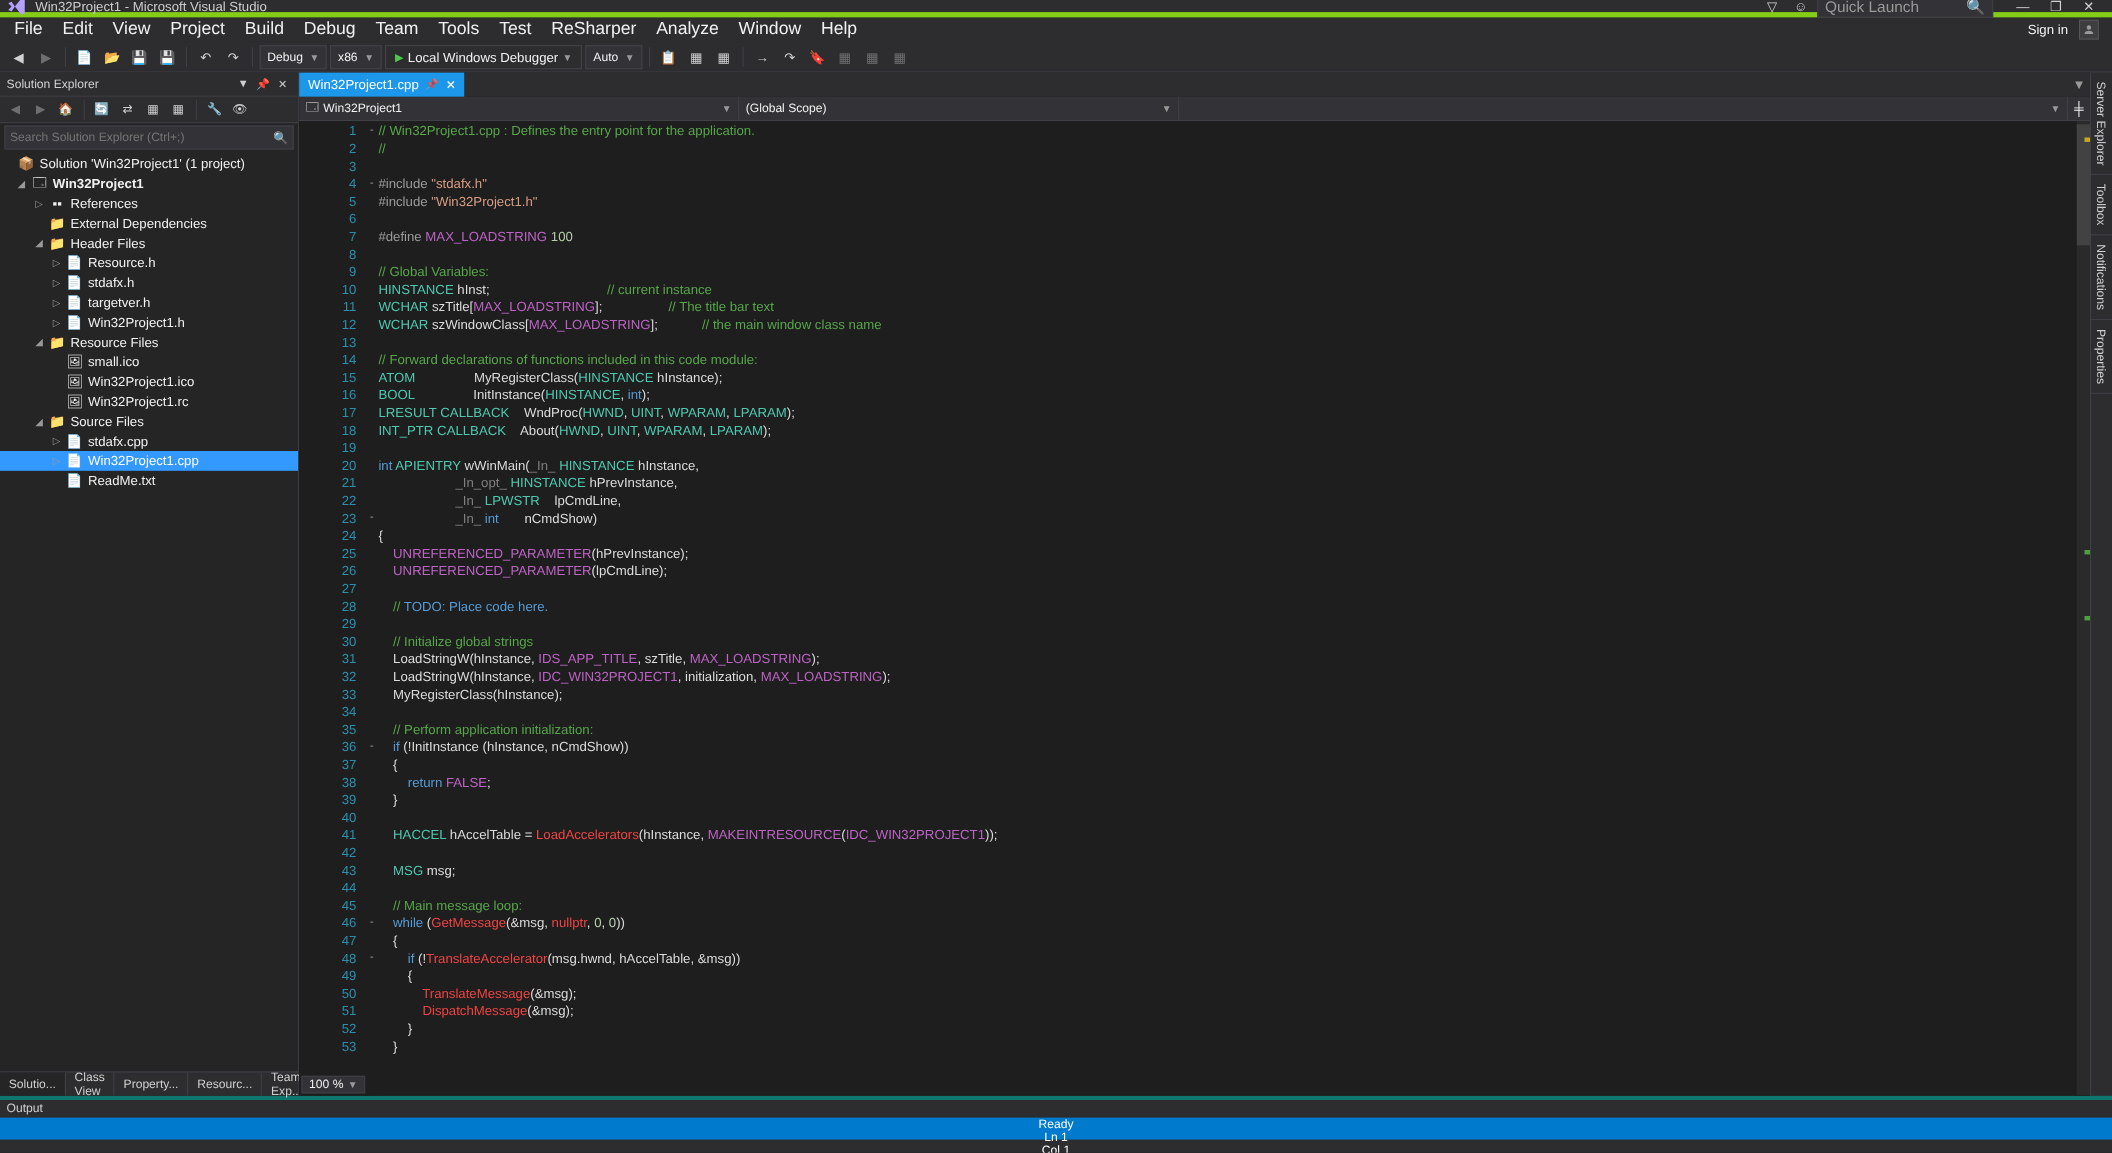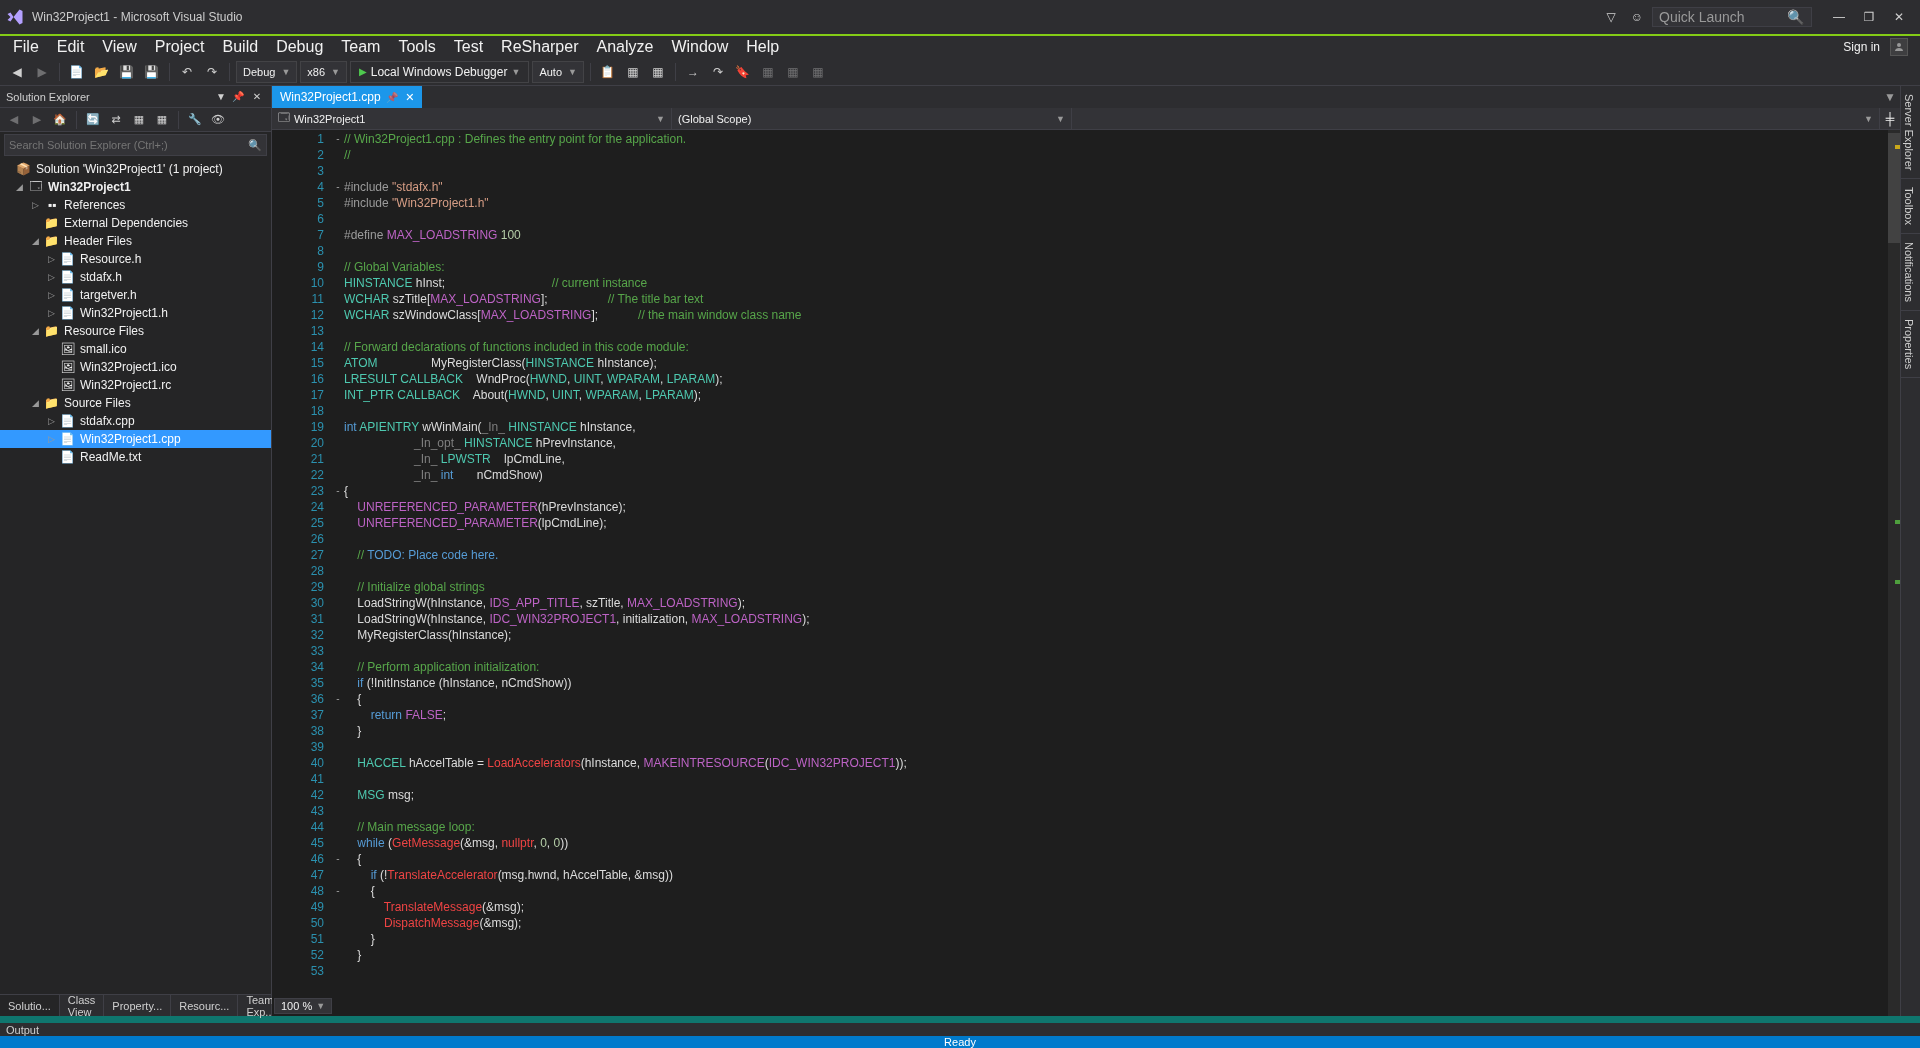--- a/index.html
+++ b/index.html
@@ -1,17 +1,17 @@
 <!DOCTYPE html>
 <html><head>
 <meta charset="utf-8">
 <style>
 * { margin: 0; padding: 0; box-sizing: border-box; font-family: "Segoe UI", Tahoma, sans-serif; }
 body { background: #2d2d30; color: #f1f1f1; font-size: 12px; overflow: hidden; width: 1920px; height: 1048px; }
-.titlebar { height: 36px; background: #2d2d30; display: flex; align-items: center; padding: 0 6px; border-bottom: 2px solid #84cc16; }
+.titlebar { height: 16px; background: #2d2d30; display: flex; align-items: center; padding: 0 6px; border-bottom: 5px solid #84cc16; }
 .titlebar .vs-icon { width: 18px; height: 18px; margin-right: 8px; }
 .titlebar .title { color: #cccccc; font-size: 12px; flex: 1; }
 .titlebar .right { display: flex; align-items: center; gap: 4px; }
 .titlebar .icon-btn { width: 22px; height: 22px; display: flex; align-items: center; justify-content: center; color: #d0d0d0; cursor: pointer; }
 .quicklaunch { background: #333337; border: 1px solid #3f3f46; color: #999; padding: 2px 6px; width: 160px; height: 20px; display: flex; align-items: center; justify-content: space-between; font-size: 14px; }
 .winbtns { display: flex; margin-left: 8px; }
 .winbtn { width: 30px; height: 22px; display: flex; align-items: center; justify-content: center; color: #d0d0d0; cursor: pointer; }
 .menubar { height: 22px; background: #2d2d30; display: flex; align-items: center; padding: 0 4px; }
 .menubar .item { padding: 2px 9px; color: #f1f1f1; cursor: pointer; font-size: 16px; }
 .menubar .right { margin-left: auto; display: flex; align-items: center; gap: 10px; padding-right: 8px; }
@@ -69,21 +69,21 @@
 .c-fn { color: #ef4444; }
 .c-param { color: #7f7f7f; }
 .c-def { color: #9b9b9b; }
 .c-null { color: #ef4444; }
 .zoom-box { position: absolute; bottom: 2px; left: 2px; background: #333337; border: 1px solid #3f3f46; padding: 1px 6px; font-size: 11px; display: flex; align-items: center; gap: 4px; cursor: pointer; }
 .right-strip { width: 20px; background: #2d2d30; display: flex; flex-direction: column; border-left: 1px solid #3f3f46; }
 .right-strip .tab { writing-mode: vertical-lr; padding: 8px 2px; font-size: 11px; color: #d0d0d0; cursor: pointer; border-bottom: 1px solid #3f3f46; text-align: center; }
 .scrollbar-ind { position: absolute; right: 0; top: 0; bottom: 0; width: 12px; background: #2a2a2a; }
 .scrollbar-thumb { position: absolute; top: 3px; width: 12px; height: 110px; background: #424242; right: 0; }
 .sc-mark { position: absolute; right: 0; width: 5px; height: 4px; }
-.output-panel { height: 20px; background: #2d2d30; border-top: 7px solid #0f766e; display: flex; align-items: center; padding: 4px 6px; font-size: 11px; color: #d0d0d0; }
+.output-panel { height: 20px; background: #2d2d30; border-top: 4px solid #0f766e; display: flex; align-items: center; padding: 4px 6px; font-size: 11px; color: #d0d0d0; }
 .statusbar { height: 20px; background: #007acc; color: #fff; display: flex; align-items: center; padding: 0 8px; font-size: 11px; flex-direction: column; }
 .statusbar .left { flex: 1; }
 .statusbar .cell { padding: 0 16px; text-align: right; }
 .statusbar .right { display: flex; align-items: center; gap: 10px; }
 .pub-btn { display: flex; align-items: center; gap: 4px; cursor: pointer; }
 svg { display: block; }
 </style>
 </head>
 <body>
 
@@ -452,20 +452,21 @@
           <div class="code-line"></div>
           <div class="code-line"><span class="c-def">#define </span><span class="c-mac">MAX_LOADSTRING</span><span class="c-id"> </span><span class="c-num">100</span></div>
           <div class="code-line"></div>
           <div class="code-line"><span class="c-cmt">// Global Variables:</span></div>
           <div class="code-line"><span class="c-type">HINSTANCE</span><span class="c-id"> hInst;                                </span><span class="c-cmt">// current instance</span></div>
           <div class="code-line"><span class="c-type">WCHAR</span><span class="c-id"> szTitle[</span><span class="c-mac">MAX_LOADSTRING</span><span class="c-id">];                  </span><span class="c-cmt">// The title bar text</span></div>
           <div class="code-line"><span class="c-type">WCHAR</span><span class="c-id"> szWindowClass[</span><span class="c-mac">MAX_LOADSTRING</span><span class="c-id">];            </span><span class="c-cmt">// the main window class name</span></div>
           <div class="code-line"></div>
           <div class="code-line"><span class="c-cmt">// Forward declarations of functions included in this code module:</span></div>
           <div class="code-line"><span class="c-type">ATOM</span><span class="c-id">                MyRegisterClass(</span><span class="c-type">HINSTANCE</span><span class="c-id"> hInstance);</span></div>
+          <div class="code-line"><span class="c-type">BOOL</span><span class="c-id">                InitInstance(</span><span class="c-type">HINSTANCE</span><span class="c-id">, </span><span class="c-kw">int</span><span class="c-id">);</span></div>
           <div class="code-line"><span class="c-type">LRESULT</span><span class="c-id"> </span><span class="c-type">CALLBACK</span><span class="c-id">    WndProc(</span><span class="c-type">HWND</span><span class="c-id">, </span><span class="c-type">UINT</span><span class="c-id">, </span><span class="c-type">WPARAM</span><span class="c-id">, </span><span class="c-type">LPARAM</span><span class="c-id">);</span></div>
           <div class="code-line"><span class="c-type">INT_PTR</span><span class="c-id"> </span><span class="c-type">CALLBACK</span><span class="c-id">    About(</span><span class="c-type">HWND</span><span class="c-id">, </span><span class="c-type">UINT</span><span class="c-id">, </span><span class="c-type">WPARAM</span><span class="c-id">, </span><span class="c-type">LPARAM</span><span class="c-id">);</span></div>
           <div class="code-line"></div>
           <div class="code-line"><span class="c-kw">int</span><span class="c-id"> </span><span class="c-type">APIENTRY</span><span class="c-id"> wWinMain(</span><span class="c-param">_In_</span><span class="c-id"> </span><span class="c-type">HINSTANCE</span><span class="c-id"> hInstance,</span></div>
           <div class="code-line"><span class="c-id">                     </span><span class="c-param">_In_opt_</span><span class="c-id"> </span><span class="c-type">HINSTANCE</span><span class="c-id"> hPrevInstance,</span></div>
           <div class="code-line"><span class="c-id">                     </span><span class="c-param">_In_</span><span class="c-id"> </span><span class="c-type">LPWSTR</span><span class="c-id">    lpCmdLine,</span></div>
           <div class="code-line"><span class="c-id">                     </span><span class="c-param">_In_</span><span class="c-id"> </span><span class="c-kw">int</span><span class="c-id">       nCmdShow)</span></div>
           <div class="code-line"><span class="c-id">{</span></div>
           <div class="code-line"><span class="c-id">    </span><span class="c-mac">UNREFERENCED_PARAMETER</span><span class="c-id">(hPrevInstance);</span></div>
           <div class="code-line"><span class="c-id">    </span><span class="c-mac">UNREFERENCED_PARAMETER</span><span class="c-id">(lpCmdLine);</span></div>

